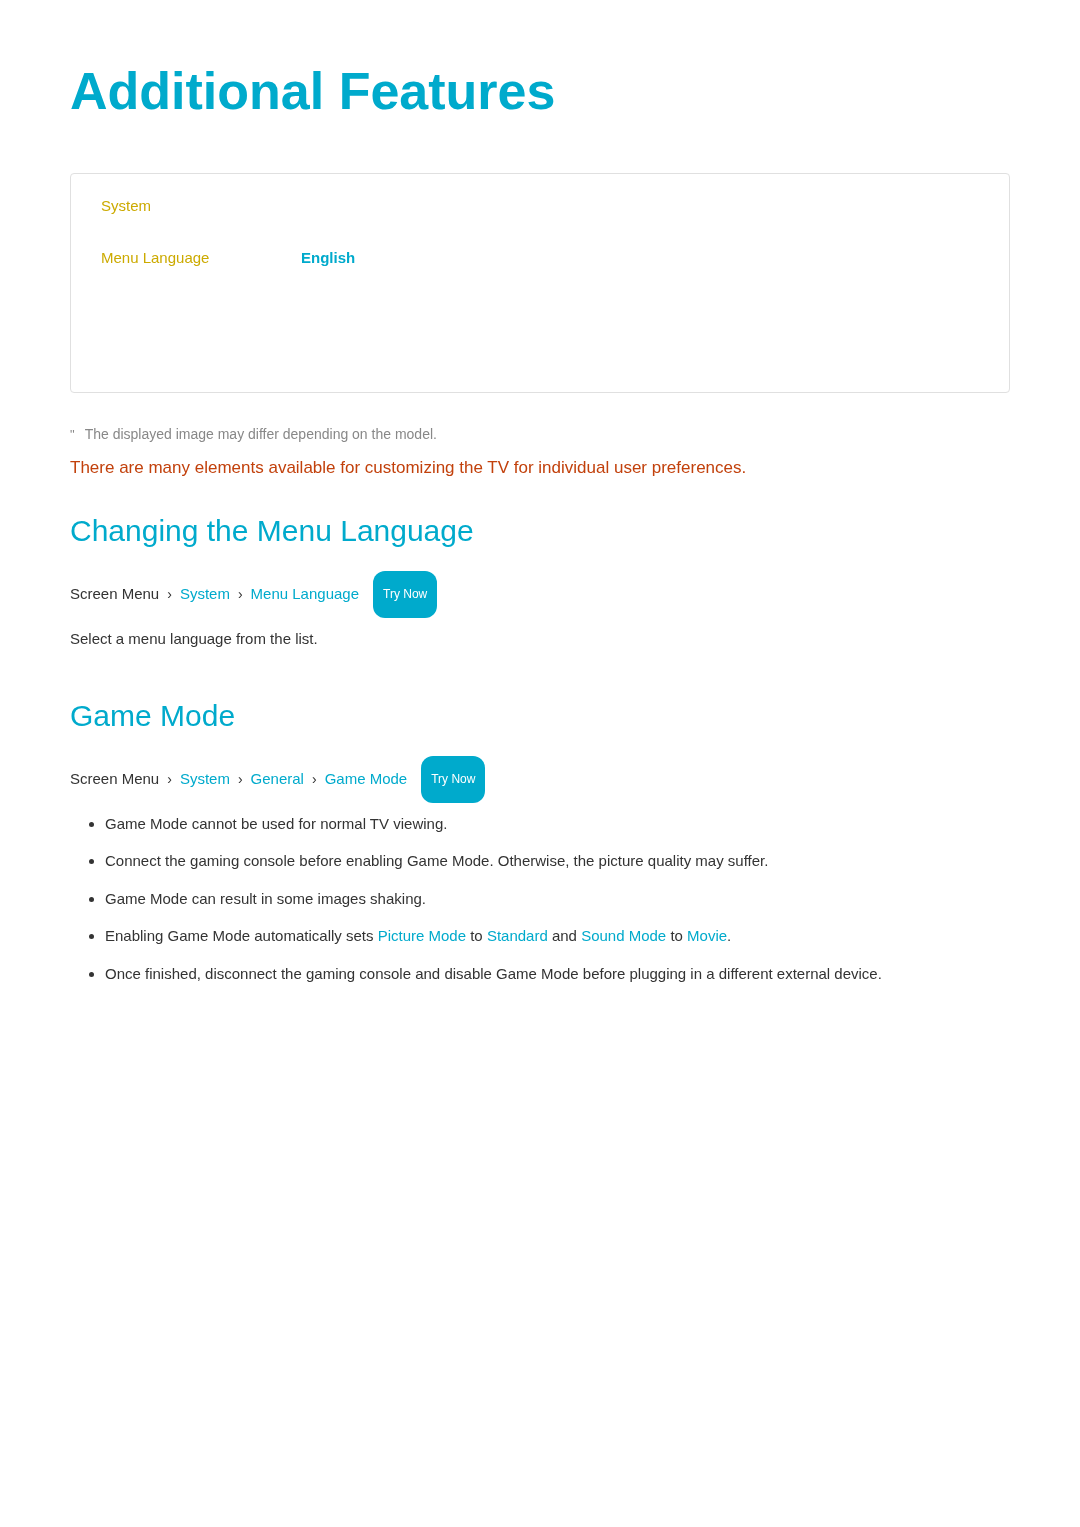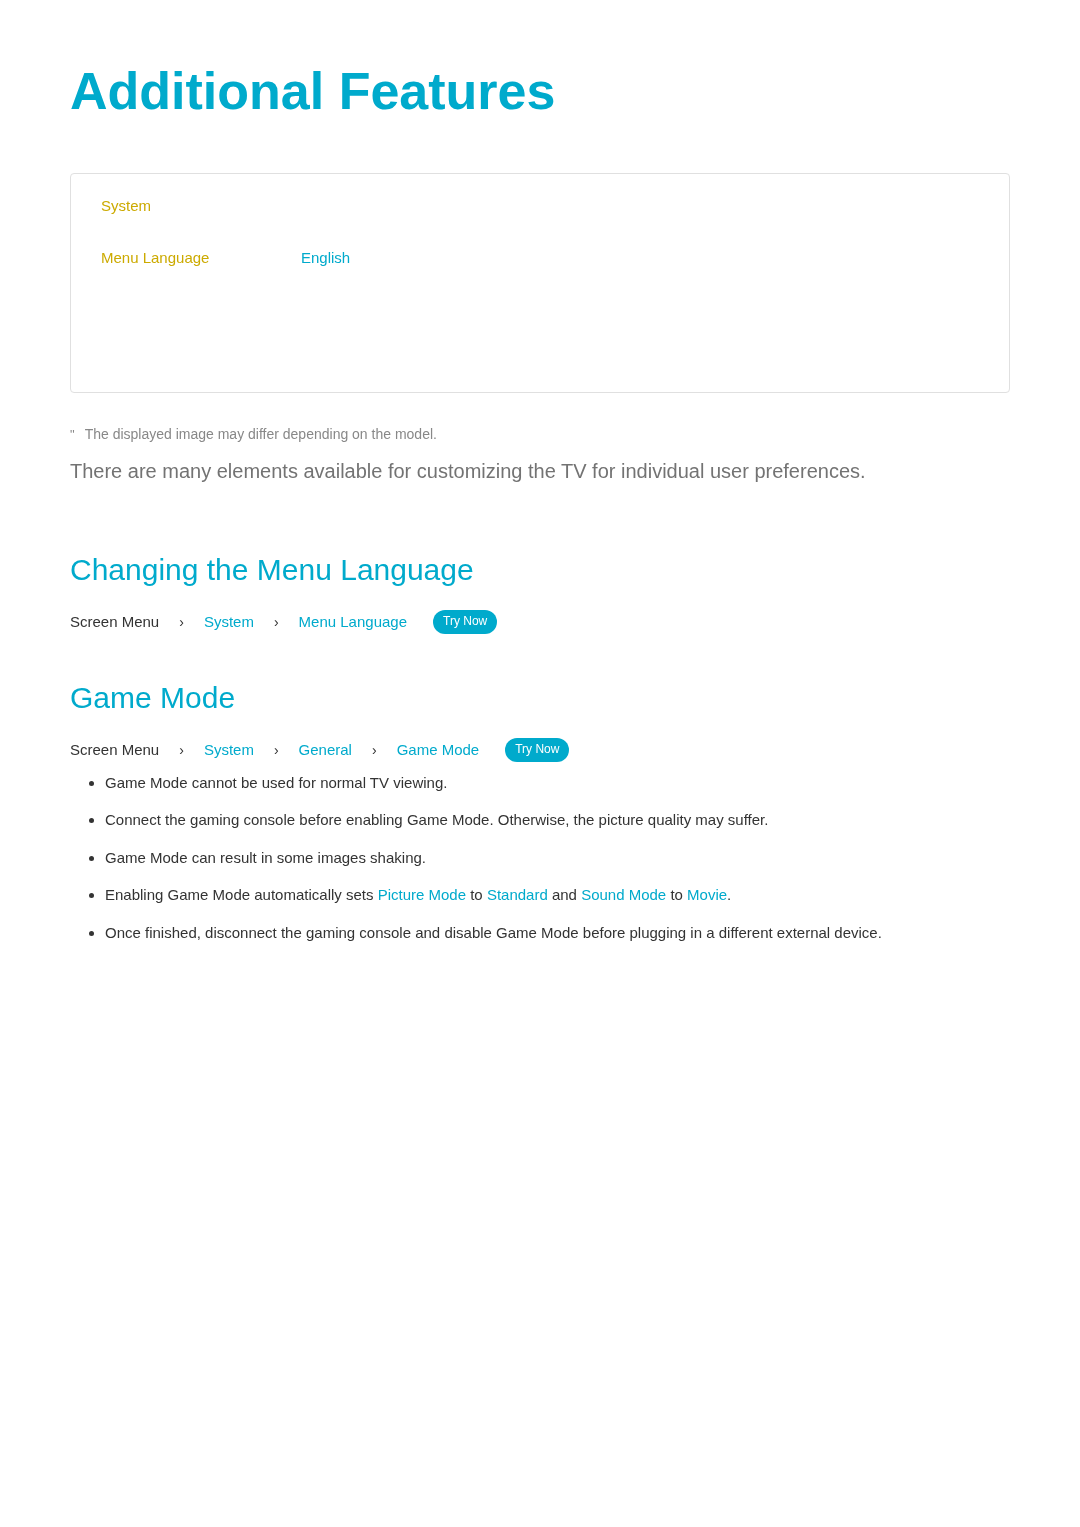--- a/index.html
+++ b/index.html
@@ -50,80 +50,81 @@
     .ui-box-row-key {
       color: #ccaa00;
       font-size: 15px;
       width: 200px;
       flex-shrink: 0;
     }
 
     .ui-box-row-value {
       color: #00aacc;
       font-size: 15px;
+      font-weight: bold;
     }
 
     .footnote-row {
       display: flex;
       align-items: flex-start;
       gap: 10px;
       margin-top: 10px;
       margin-bottom: 8px;
       color: #888888;
       font-size: 14px;
     }
 
     .footnote-mark {
       color: #888888;
       font-size: 13px;
       margin-top: 2px;
       flex-shrink: 0;
     }
 
     .intro-text {
-      font-size: 20px;
-      color: #737373;
-      margin-bottom: 58px;
+      font-size: 17px;
+      color: #c2410c;
+      margin-bottom: 24px;
       line-height: 1.7;
     }
 
     .section-title {
       font-size: 30px;
       font-weight: 400;
       color: #00aacc;
       margin-bottom: 16px;
       margin-top: 10px;
     }
 
     .breadcrumb-line {
       font-size: 15px;
       color: #333333;
       margin-bottom: 8px;
       display: flex;
       align-items: center;
       flex-wrap: wrap;
-      gap: 20px;
+      gap: 8px;
     }
 
     .breadcrumb-link {
       color: #00aacc;
     }
 
     .breadcrumb-sep {
       color: #333333;
       font-size: 14px;
     }
 
     .try-now-badge {
       display: inline-block;
       background: #00aacc;
       color: #ffffff;
       border-radius: 12px;
       font-size: 12px;
-      padding: 2px 10px;
+      padding: 14px 10px;
       margin-left: 6px;
       font-weight: 500;
       vertical-align: middle;
       text-align: right;
     }
 
     .section-desc {
       font-size: 15px;
       color: #333333;
       line-height: 1.7;
@@ -183,20 +184,21 @@
 
   <div class="breadcrumb-line">
     <span>Screen Menu</span>
     <span class="breadcrumb-sep">›</span>
     <span class="breadcrumb-link">System</span>
     <span class="breadcrumb-sep">›</span>
     <span class="breadcrumb-link">Menu Language</span>
     <span class="try-now-badge">Try Now</span>
   </div>
 
+  <p class="section-desc">Select a menu language from the list.</p>
 </div>
 
 <div class="section-block">
   <h2 class="section-title">Game Mode</h2>
 
   <div class="breadcrumb-line">
     <span>Screen Menu</span>
     <span class="breadcrumb-sep">›</span>
     <span class="breadcrumb-link">System</span>
     <span class="breadcrumb-sep">›</span>

